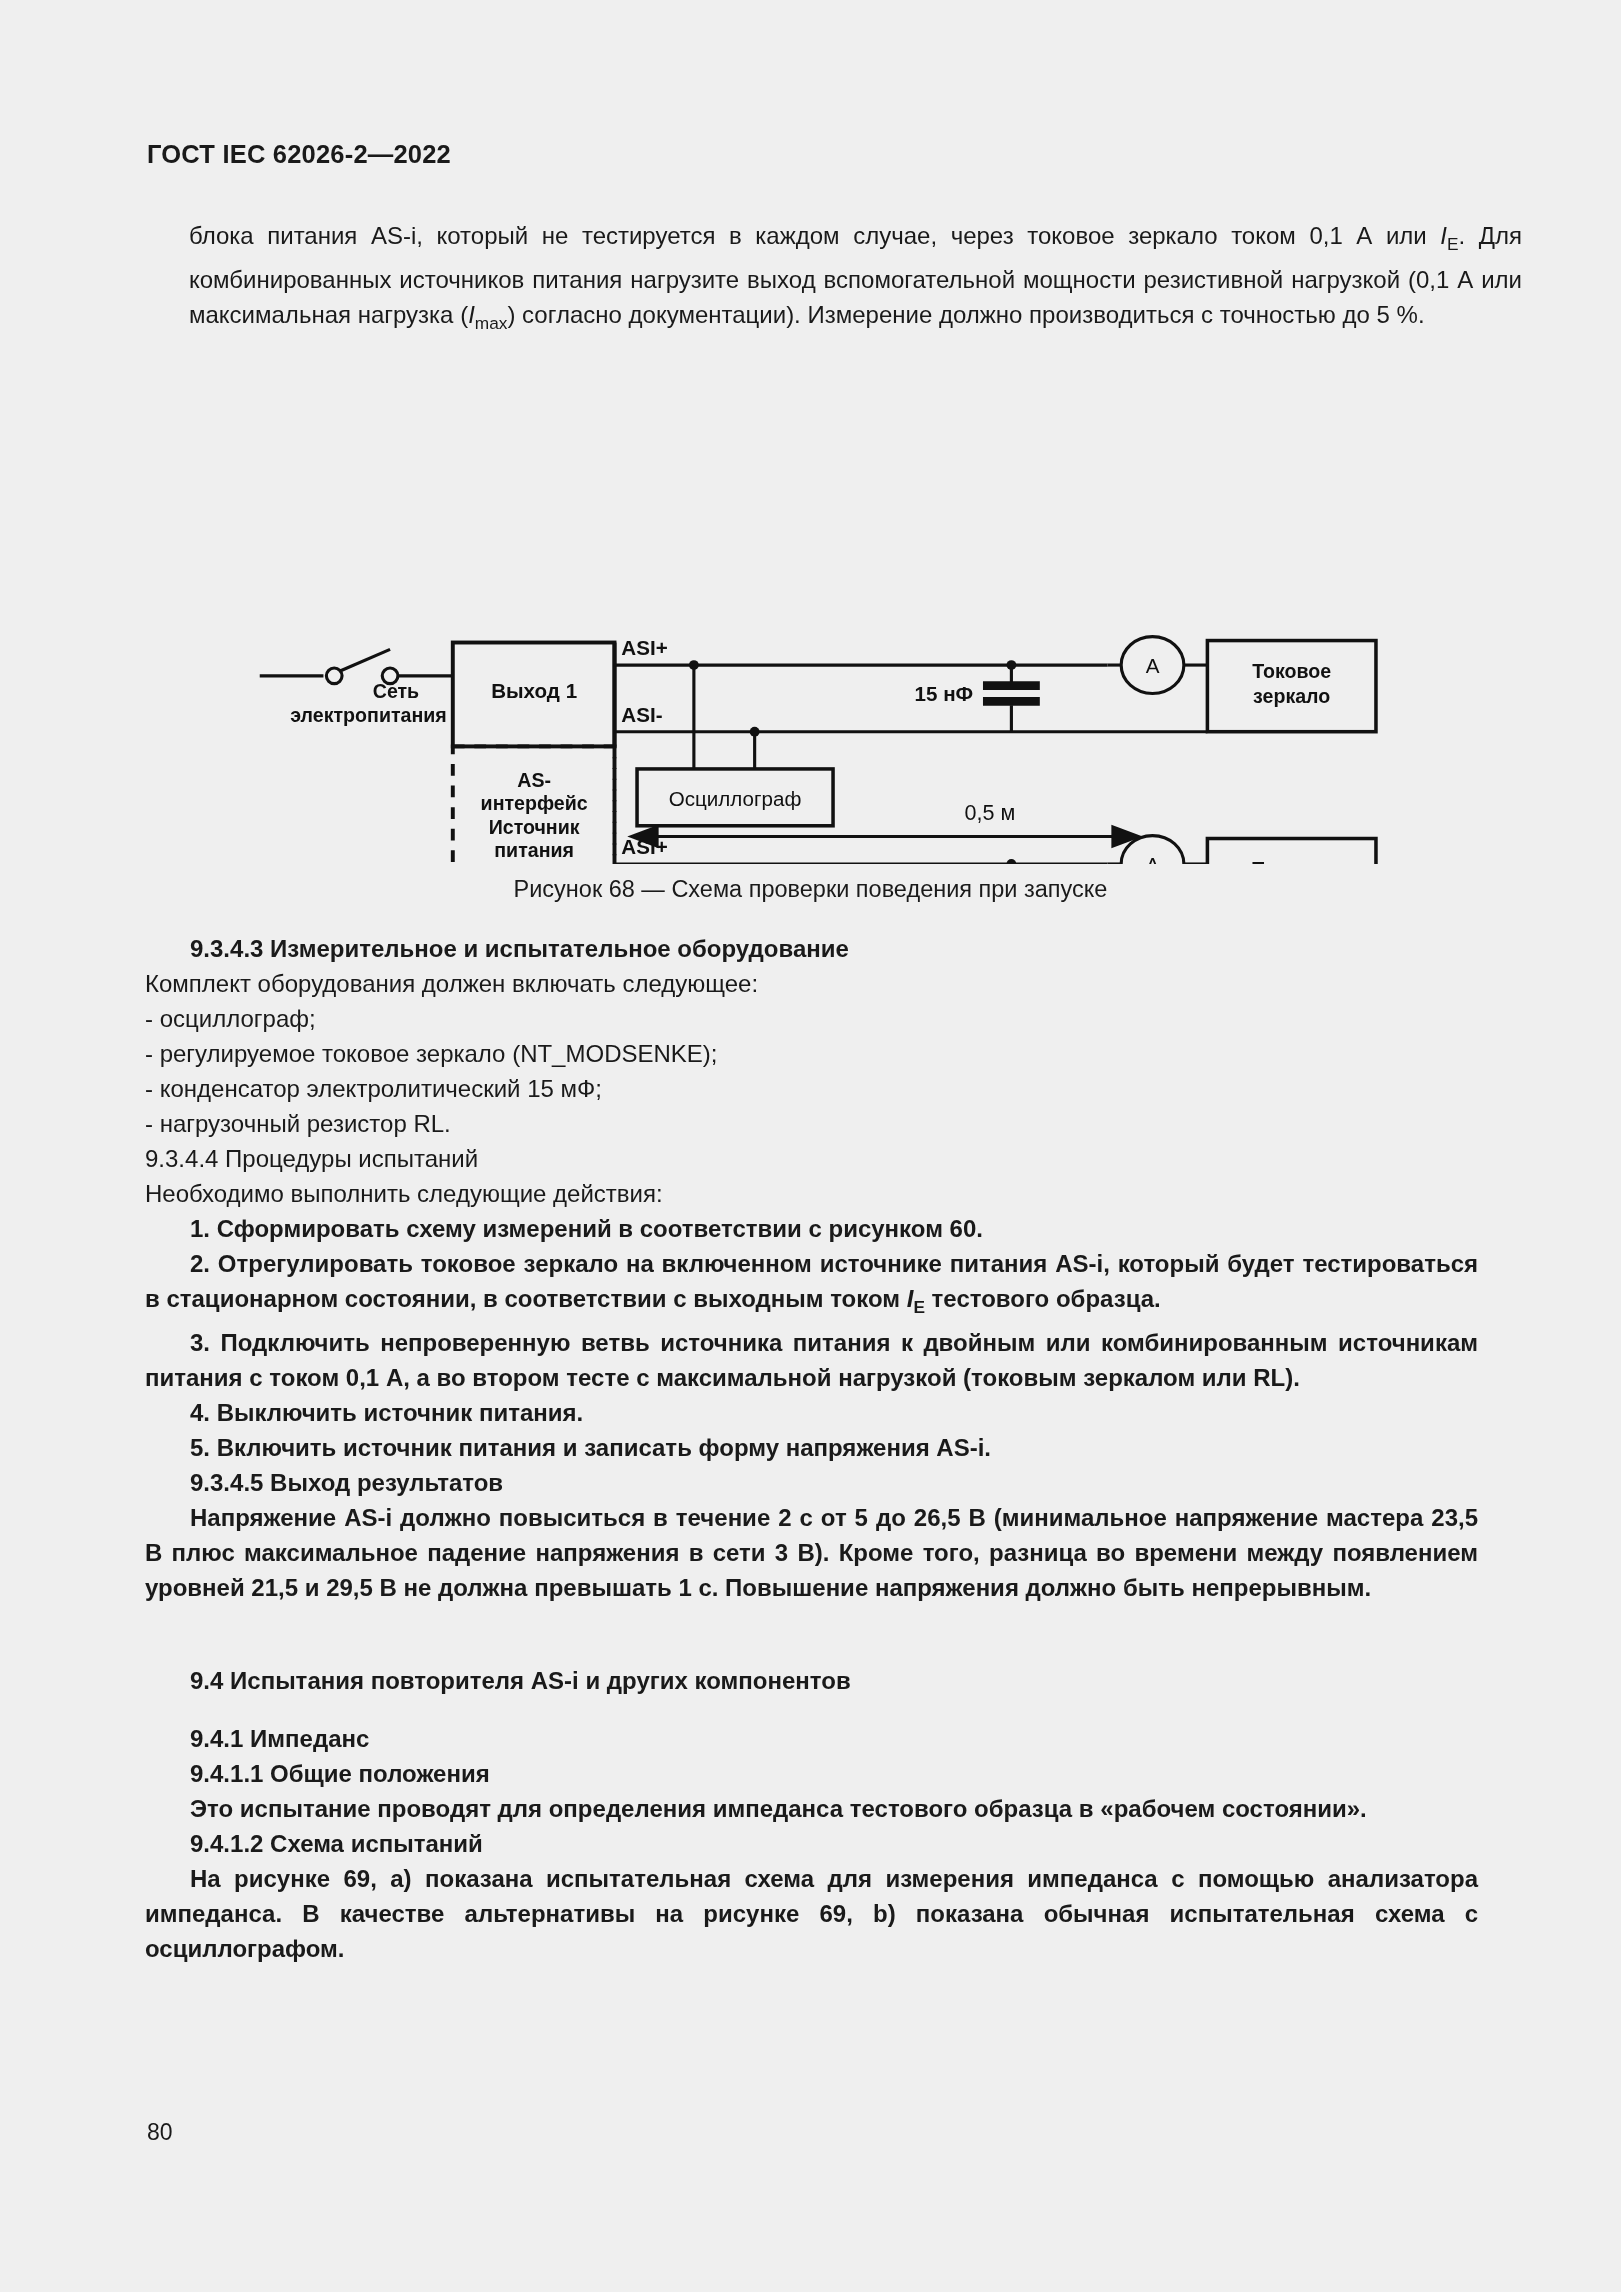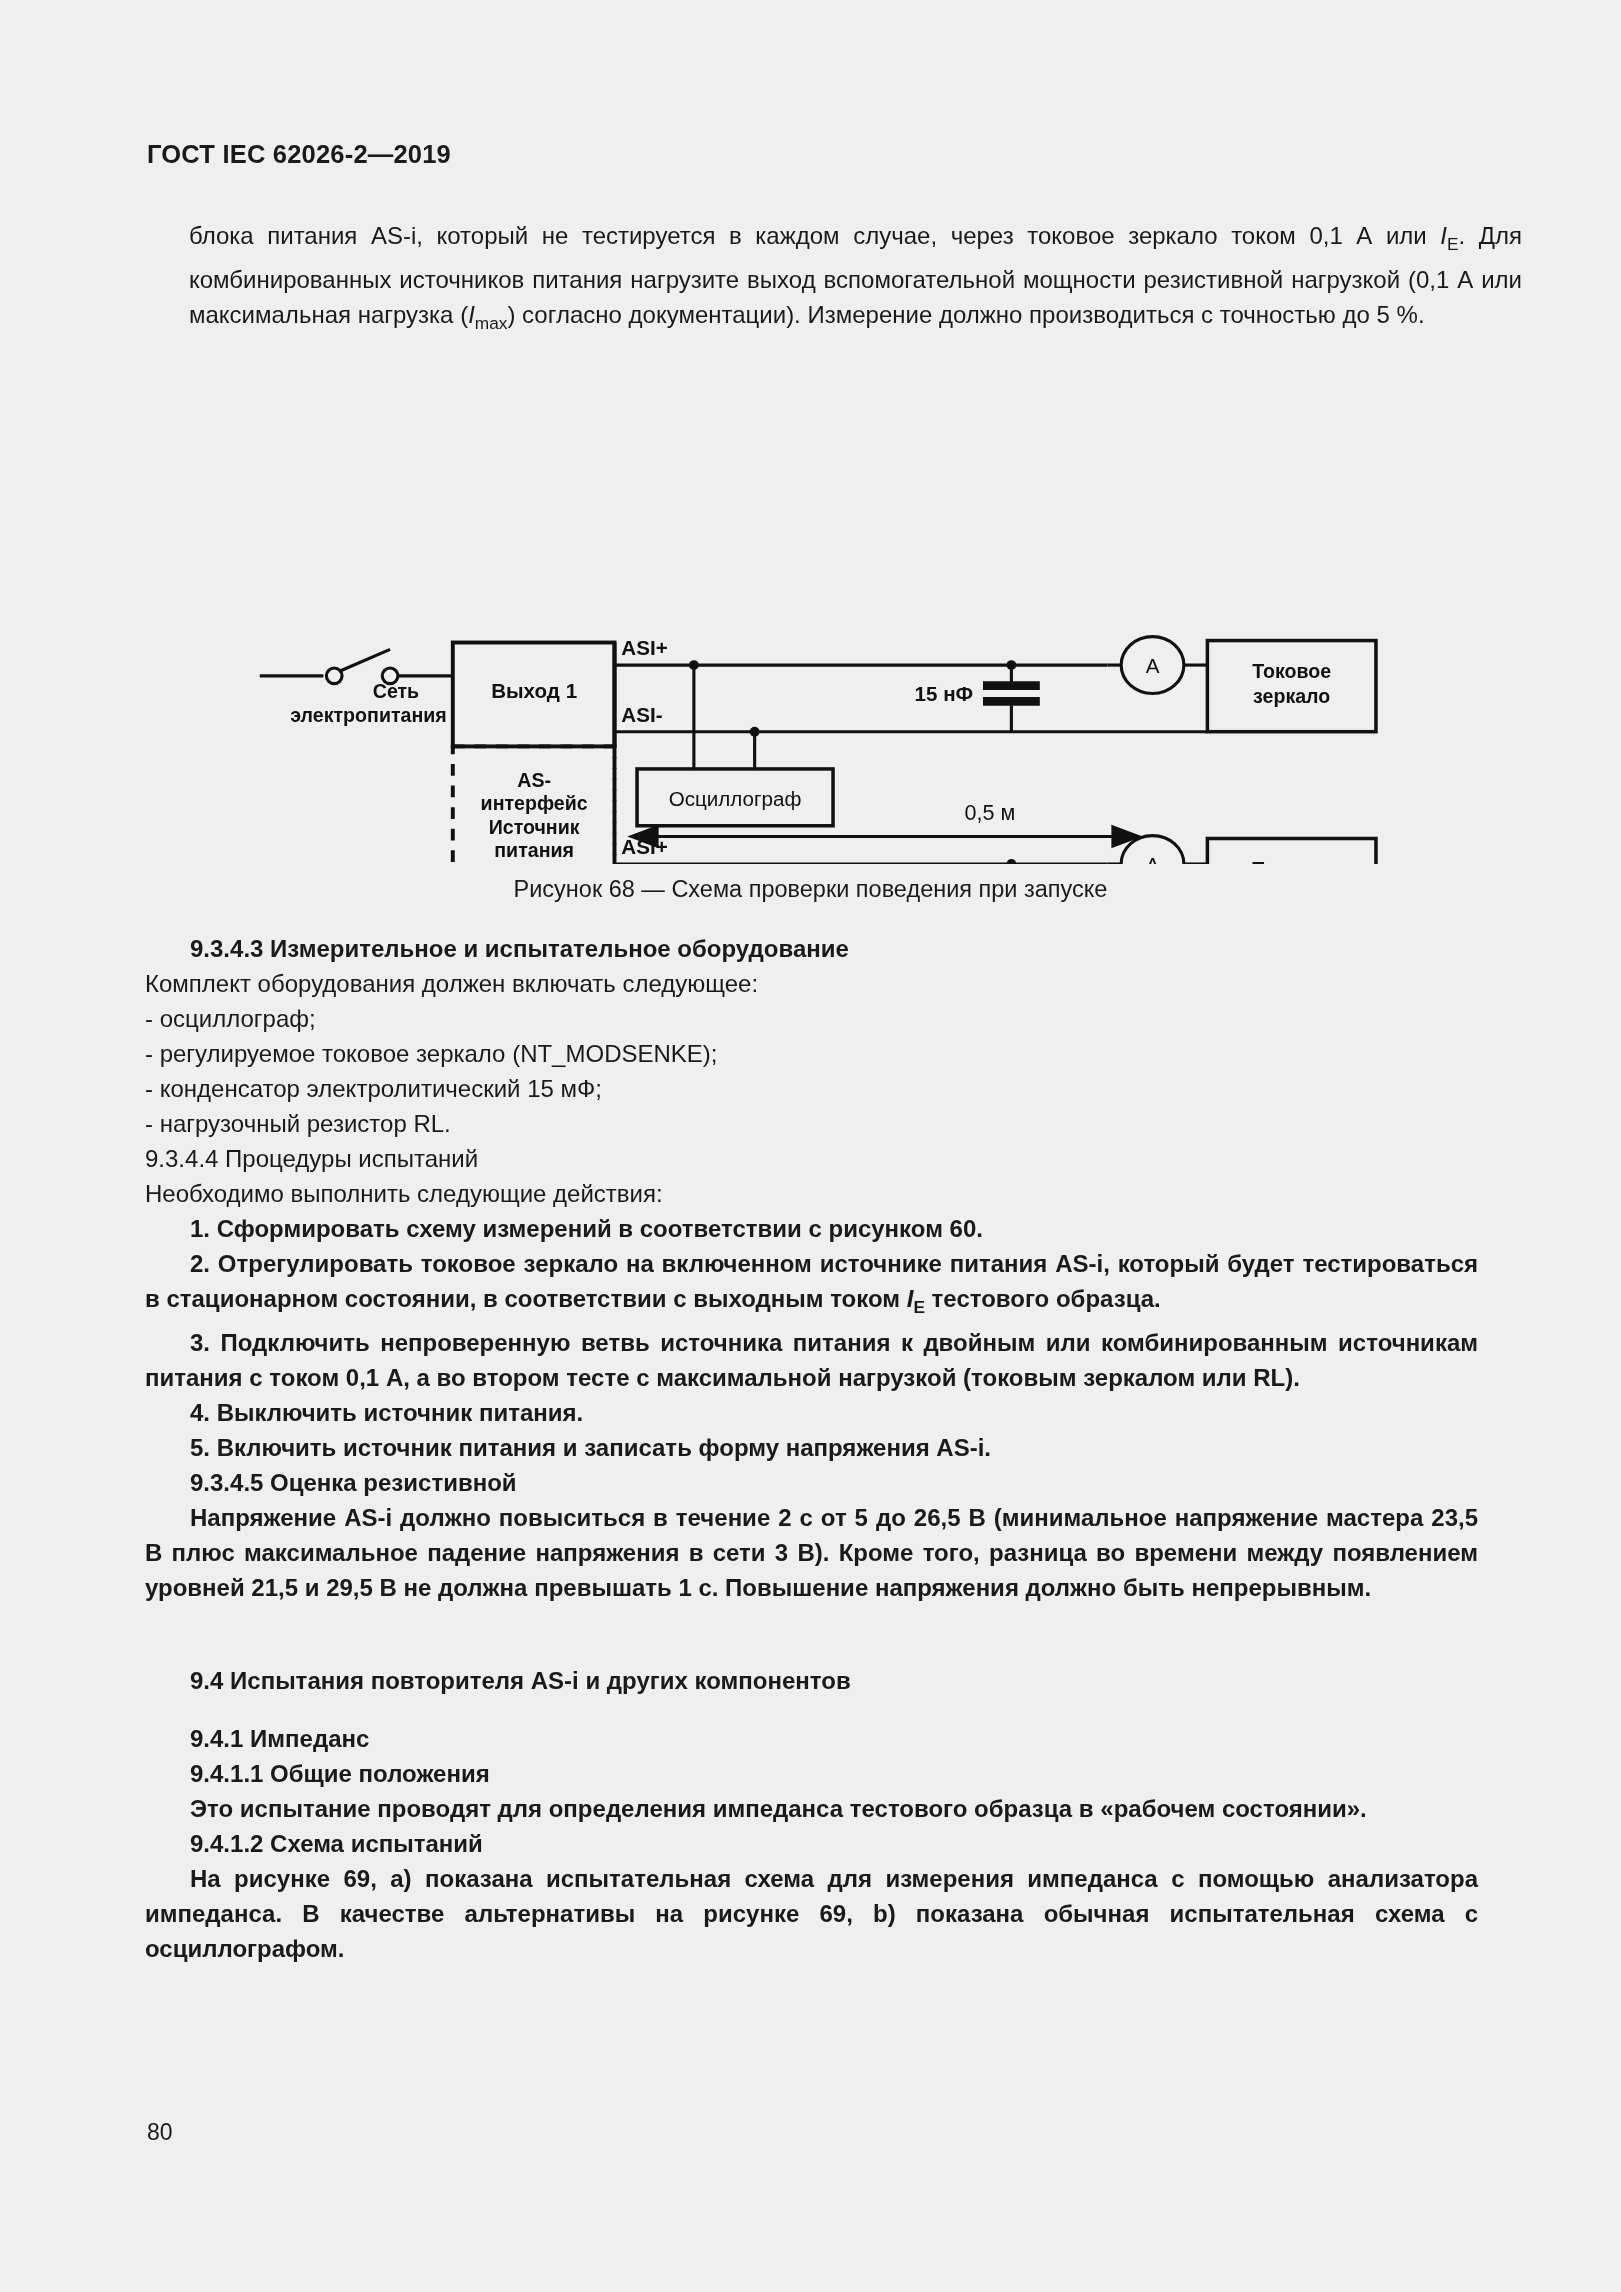--- a/index.html
+++ b/index.html
@@ -83,21 +83,21 @@
   svg text {
     font-family: "Liberation Sans", sans-serif;
     fill: #111111;
   }
 </style>
 </head>
 <body>
 
 <div class="page">
 
-  <div class="doc-header">ГОСТ IEC 62026-2—2019</div>
+  <div class="doc-header">ГОСТ IEC 62026-2—2022</div>
 
   <div class="content">
     <p class="body"><span>блока питания AS-i, который не тестируется в каждом случае, через токовое зеркало током 0,1 А или </span><span class="ital">I</span><span class="sub">E</span><span>.</span>
     <span>Для комбинированных источников питания нагрузите выход вспомогательной мощности резистивной нагрузкой (0,1 А или максимальная нагрузка (</span><span class="ital">I</span><span class="sub">max</span><span>) согласно документации). Измерение должно производиться с точностью до 5 %.</span></p>
   </div>
 
   <div class="figure-wrap">
     <svg width="1621" height="490" viewBox="0 0 1654 500">
       <g stroke="#111111" fill="none" stroke-width="3.2">
 
@@ -239,21 +239,21 @@
     <p class="body nojust">- регулируемое токовое зеркало (NT_MODSENKE);</p>
     <p class="body nojust">- конденсатор электролитический 15 мФ;</p>
     <p class="body nojust">- нагрузочный резистор RL.</p>
     <p class="body nojust">9.3.4.4 Процедуры испытаний</p>
     <p class="body nojust">Необходимо выполнить следующие действия:</p>
     <p class="body nojust indent">1. Сформировать схему измерений в соответствии с рисунком 60.</p>
     <p class="body indent"><span>2. Отрегулировать токовое зеркало на включенном источнике питания AS-i, который будет тестироваться в стационарном состоянии, в соответствии с выходным током </span><span class="ital">I</span><span class="sub">E</span><span> тестового образца.</span></p>
     <p class="body indent">3. Подключить непроверенную ветвь источника питания к двойным или комбинированным источникам питания с током 0,1 А, а во втором тесте с максимальной нагрузкой (токовым зеркалом или RL).</p>
     <p class="body nojust indent">4. Выключить источник питания.</p>
     <p class="body nojust indent">5. Включить источник питания и записать форму напряжения AS-i.</p>
-    <p class="body nojust indent">9.3.4.5 Оценка резистивной</p>
+    <p class="body nojust indent">9.3.4.5 Выход результатов</p>
     <p class="body indent">Напряжение AS-i должно повыситься в течение 2 с от 5 до 26,5 В (минимальное напряжение мастера 23,5 В плюс максимальное падение напряжения в сети 3 В). Кроме того, разница во времени между появлением уровней 21,5 и 29,5 В не должна превышать 1 с. Повышение напряжения должно быть непрерывным.</p>
   </div>
 
   <div class="block" style="top:1663px;">
     <p class="body nojust indent bold" style="margin-bottom:23px;">9.4 Испытания повторителя AS-i и других компонентов</p>
     <p class="body nojust indent bold">9.4.1 Импеданс</p>
     <p class="body nojust indent">9.4.1.1 Общие положения</p>
     <p class="body nojust indent">Это испытание проводят для определения импеданса тестового образца в «рабочем состоянии».</p>
     <p class="body nojust indent">9.4.1.2 Схема испытаний</p>
     <p class="body indent">На рисунке 69, a) показана испытательная схема для измерения импеданса с помощью анализатора импеданса. В качестве альтернативы на рисунке 69, b) показана обычная испытательная схема с осциллографом.</p>

